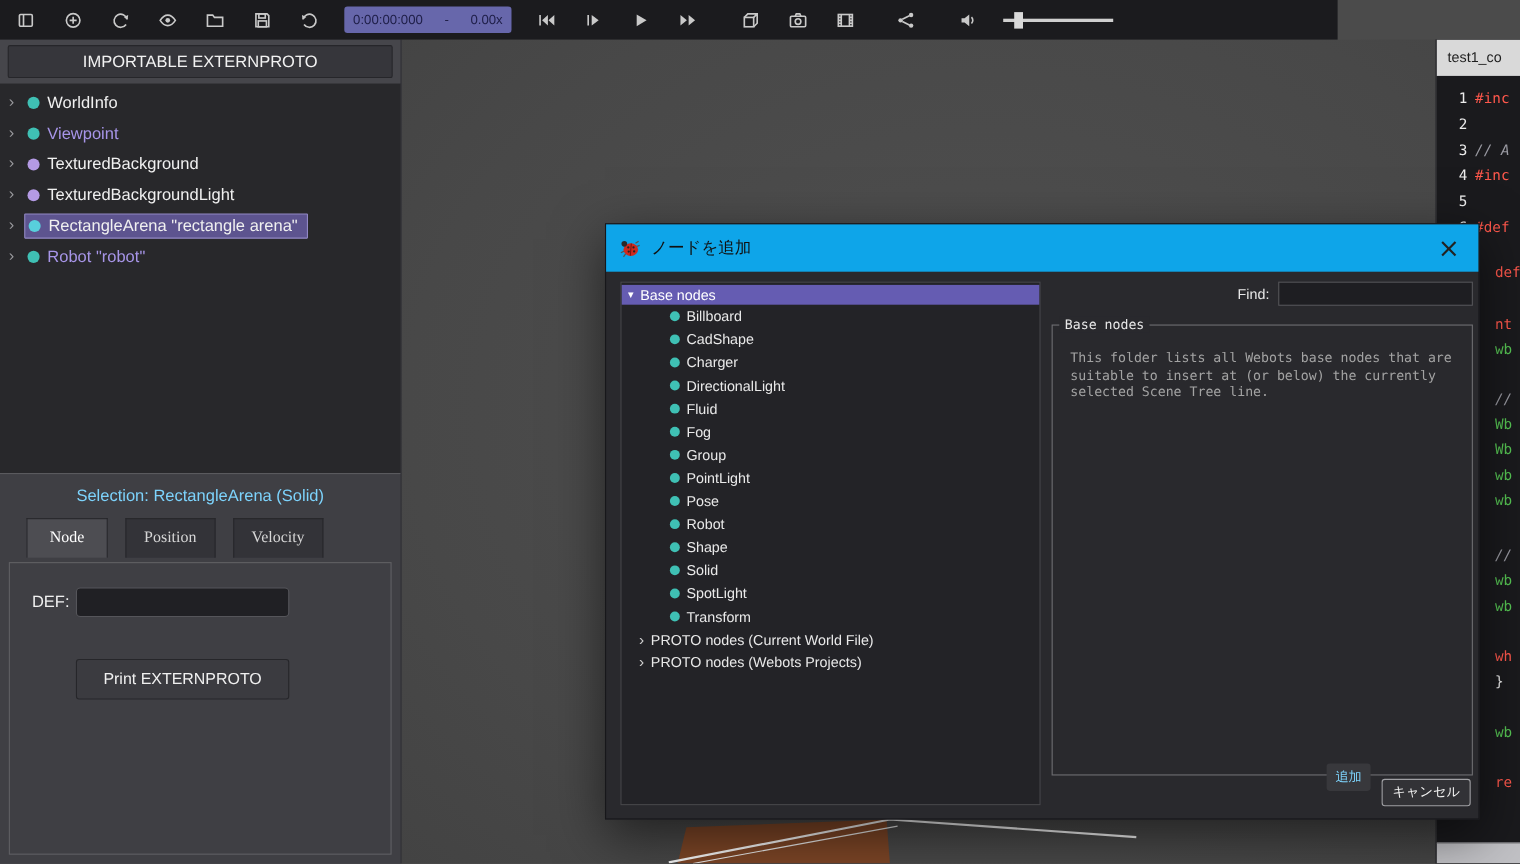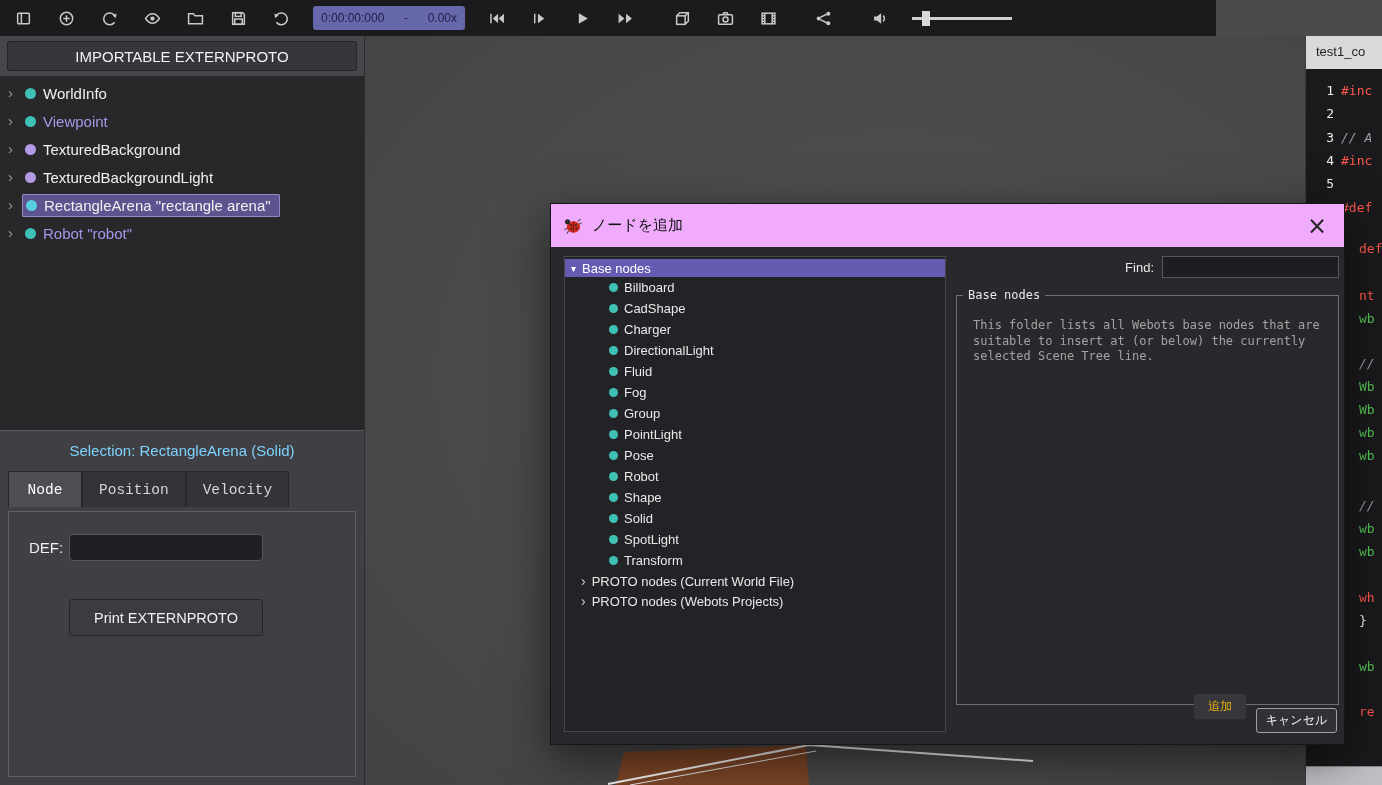--- a/index.html
+++ b/index.html
@@ -42,21 +42,21 @@
   .dot.cyan { background:#58cfdc; }
   .dot.pink { background:#b49ae4; }
   .tlabel { font-size:15px; color:#f0f0f0; white-space:nowrap; }
   .tlabel.purple { color:#a795e8; }
 
   .sel-area { position:absolute; top:394px; left:0; right:0; bottom:0; background:#3f3f44;
               border-top:1px solid #5a5a5e; }
   .sel-title { height:40px; line-height:40px; text-align:center; color:#7dd3fc; font-size:15px; }
   .tabs { display:flex; height:36px; padding-left:8px; }
   .tab { min-width:74px; padding:0 16px; height:36px; background:#333338; border:1px solid #27272b;
-         border-bottom:none; color:#d6d6d6; font-size:14.5px; font-family:Liberation Mono, monospace; cursor:pointer; }
+         border-bottom:none; color:#d6d6d6; font-size:14.5px; font-family:Liberation Serif, serif; cursor:pointer;margin-left:16px; }
   .tab.active { background:#4d4d52; color:#ffffff; }
   .content-box { position:absolute; top:80px; left:8px; right:8px; bottom:8px;
                  border:1px solid #606064; background:#3f3f44; }
   .def-row { margin:22px 0 0 20px; display:flex; align-items:center; }
   .def-label { color:#f0f0f0; font-size:15px; width:40px; }
   .def-input { width:194px; height:27px; background:#202024; border:1px solid #55555a; border-radius:4px;
                color:#f0f0f0; padding:0 8px; font-size:14px; }
   .print-btn { display:block; margin:38px 0 0 60px; width:194px; height:37px; background:#3b3b40;
                border:1px solid #26262a; border-radius:3px; color:#f0f0f0; font-size:14.5px;
                font-family:"Liberation Sans",sans-serif; cursor:pointer; }
@@ -75,21 +75,21 @@
   .c-green { color:#56c453; }
   .c-gray { color:#9a9aa2; font-style:italic; }
   .c-white { color:#ececec; }
   .frag { position:absolute; left:53px; font-family:"DejaVu Sans Mono", monospace; font-size:13px; white-space:pre; }
   .editor-scroll { position:absolute; left:0; right:0; bottom:0; height:19px; background:#c1c1c5;
                    border-top:1px solid #8a8a8e; }
 
   
   .dialog { position:absolute; left:550px; top:203px; width:795px; height:542px; background:#29292d;
             border:1px solid #17171a; box-shadow:0 14px 44px rgba(0,0,0,0.55); z-index:10; }
-  .dlg-titlebar { height:43px; background:#f0abfc; display:flex; align-items:center; padding:0 12px; }
+  .dlg-titlebar { height:43px; background:#0ea5e9; display:flex; align-items:center; padding:0 12px; }
   .dlg-icon { margin-right:10px; display:flex; }
   .dlg-title { color:#111; font-size:15px; }
   .dlg-close { margin-left:auto; width:30px; height:30px; background:transparent; border:none; color:#222;
                font-size:24px; line-height:26px; cursor:pointer; font-family:"DejaVu Sans",sans-serif; }
   .dlg-body { position:relative; height:497px; }
 
   .node-tree { position:absolute; left:13px; top:9px; width:382px; height:476px; background:#232327;
                border:1px solid #47474b; font-size:13px; overflow:hidden; }
   .root-row { margin-top:2px; height:18px; background:#655cb2; color:#fff; display:flex; align-items:center;
               padding-left:6px; gap:6px; cursor:pointer; }
@@ -103,21 +103,21 @@
   .find-row { display:flex; align-items:center; justify-content:flex-end; gap:8px; }
   .find-label { color:#e8e8e8; font-size:13px; }
   .find-input { width:177px; height:22px; background:#1e1e22; border:1px solid #56565a; color:#f0f0f0;
                 padding:0 6px; font-size:13px; }
   .groupbox { position:relative; margin-top:17px; height:410px; border:1px solid #6e6e72; }
   .groupbox-title { position:absolute; top:-8px; left:6px; background:#29292d; padding:0 5px;
                     font-family:"DejaVu Sans Mono", monospace; font-size:12px; color:#e8e8e8; }
   .groupbox-text { padding:22px 14px 0 16px; font-family:"DejaVu Sans Mono", monospace; font-size:12px;
                    line-height:15.5px; color:#a3a3a3; }
   .dlg-buttons { position:absolute; right:7px; bottom:11px; display:flex; gap:10px; }
-  .btn-add { width:52px; height:25px; background:#38383c; border:none; border-radius:3px; color:#eab308;
+  .btn-add { width:40px; height:25px; background:#38383c; border:none; border-radius:3px; color:#7dd3fc;
              font-size:12px; font-family:Liberation Serif, serif; }
   .btn-cancel { width:81px; height:25px; background:#323236; border:1px solid #a0a0a4; border-radius:3px;
                 color:#f4f4f4; font-size:12px; font-family:"Liberation Sans",sans-serif; cursor:pointer;margin-top:14px; }
 </style>
 </head>
 <body>
 
 <div class="toolbar">
   <button class="tbtn">
     <svg width="17" height="17" viewBox="0 0 16 16">

